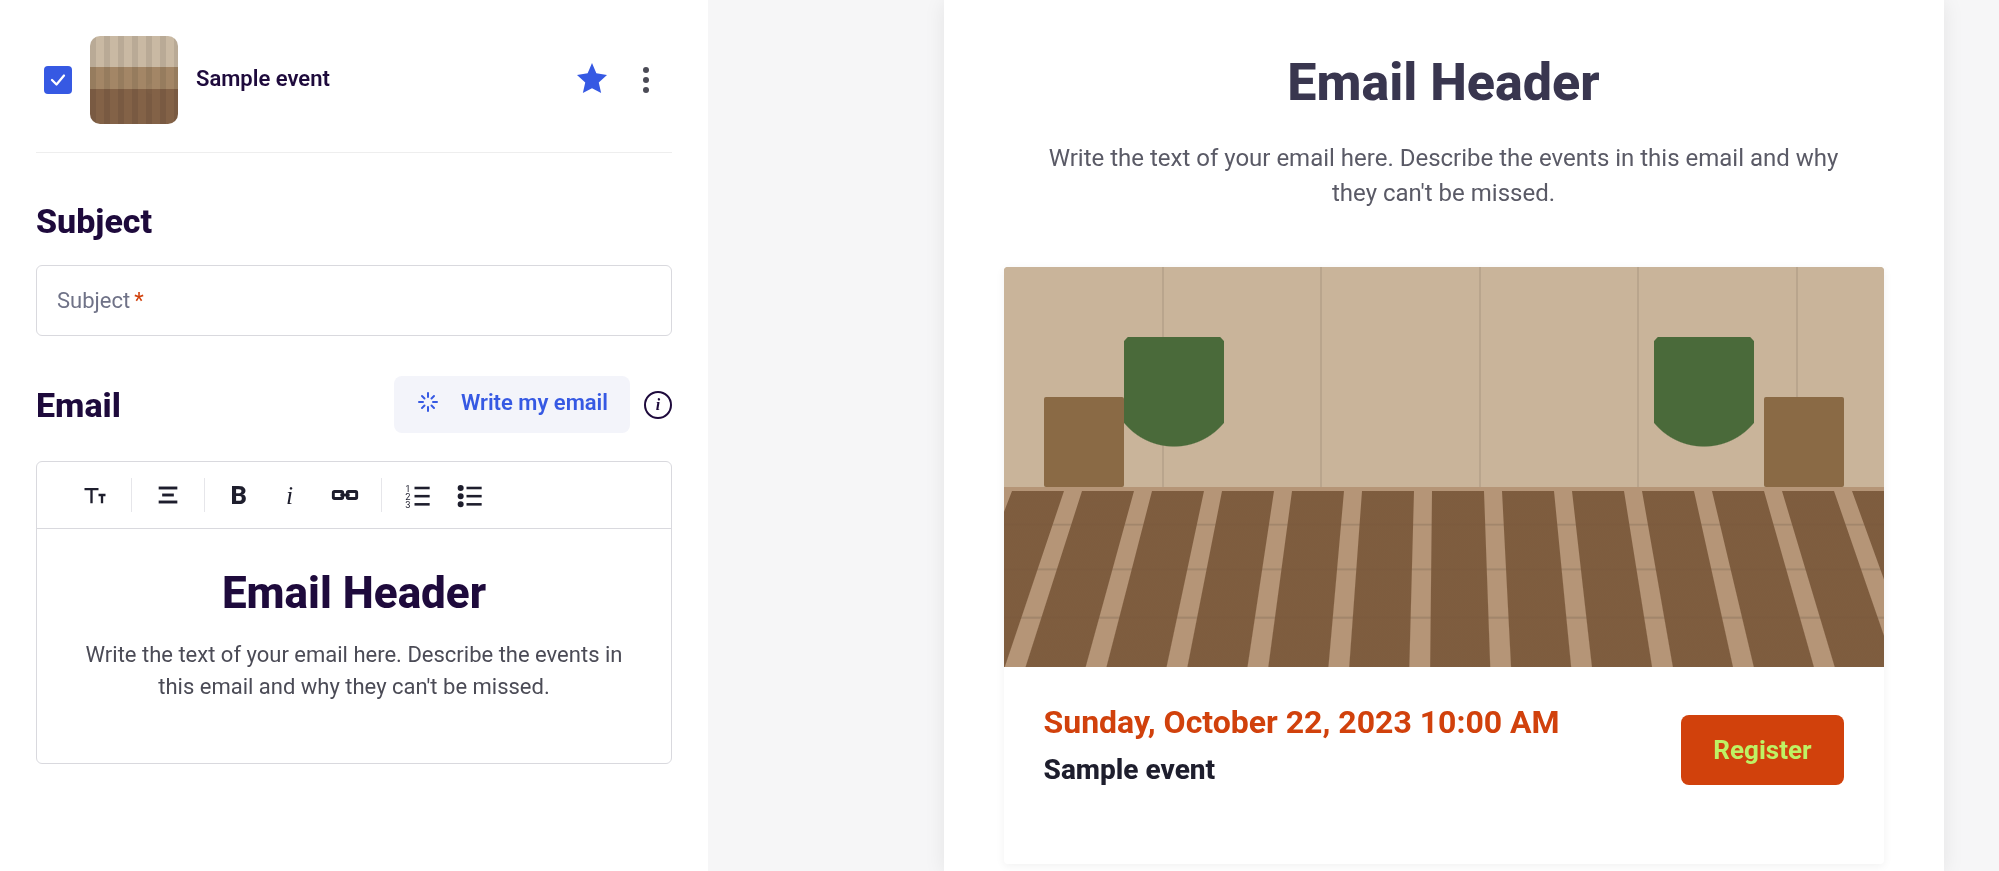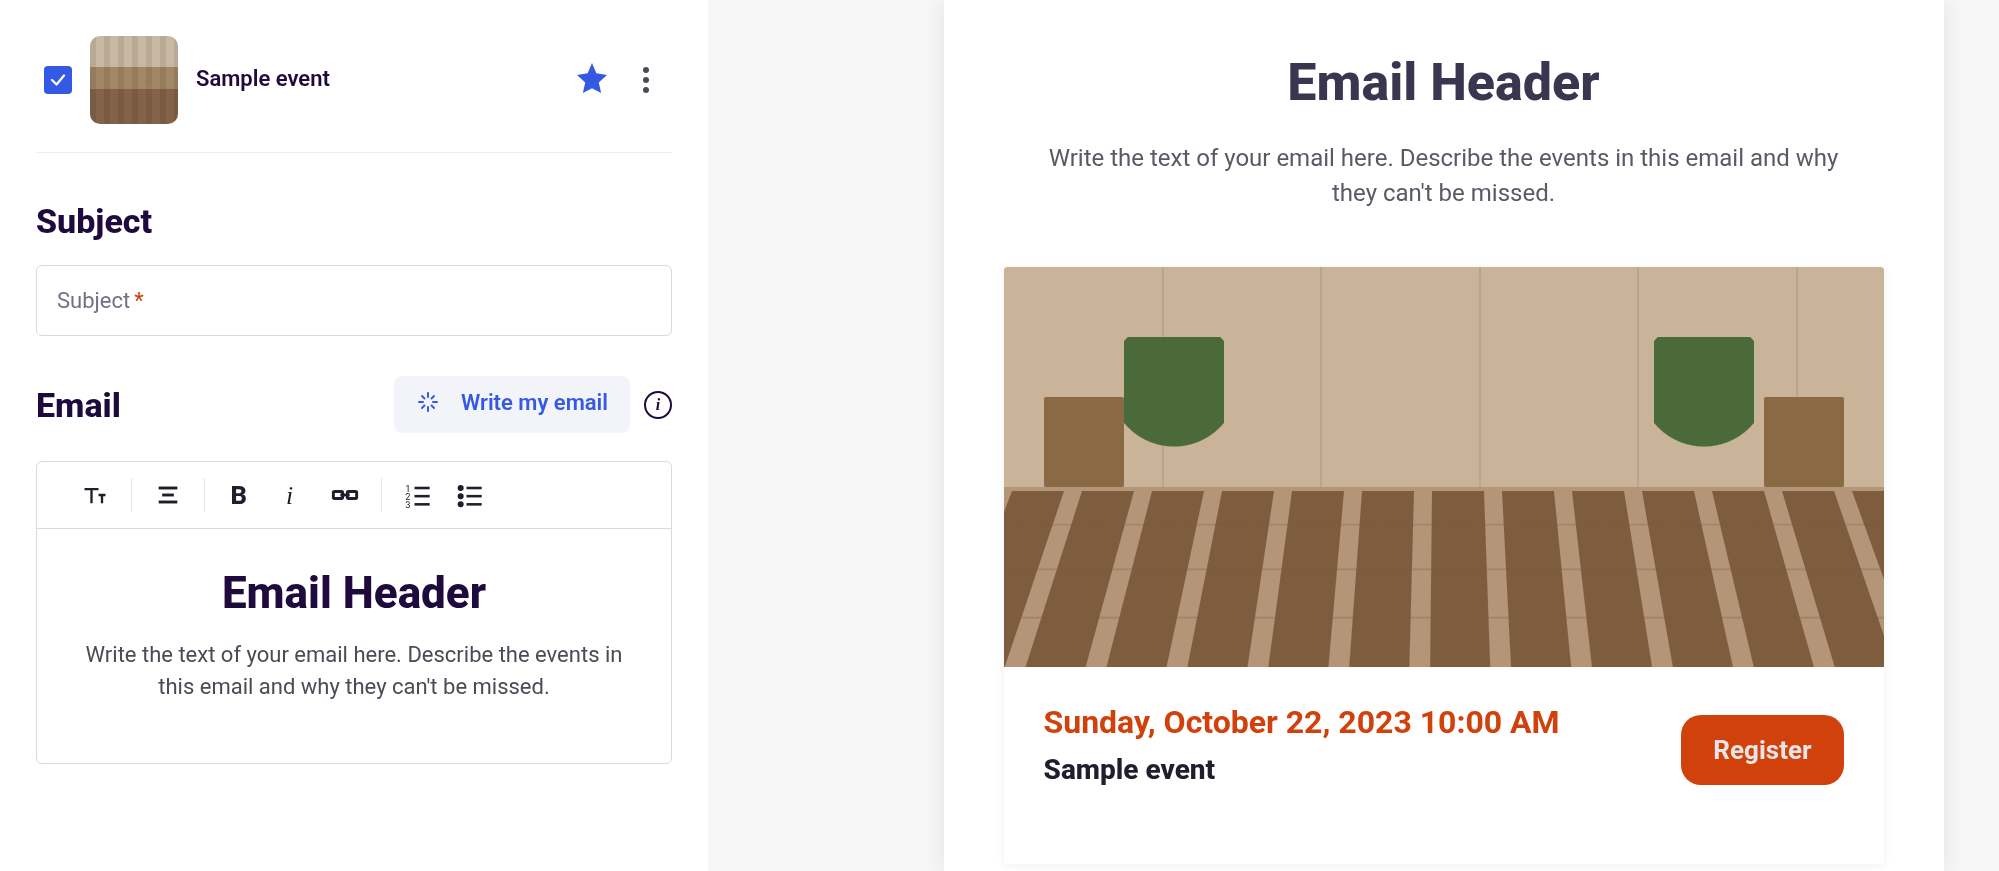--- a/index.html
+++ b/index.html
@@ -207,25 +207,25 @@
     font-size: 28px;
     color: #1e1e2d;
     margin-bottom: 30px;
   }
   .card-text .src {
     color: #8a8a94;
     font-size: 22px;
   }
   .register-btn {
     background: #d1410c;
-    color: #e5e5e5;
+    color: #bef264;
     font-weight: 700;
     font-size: 26px;
     padding: 20px 32px;
-    border-radius: 20px;
+    border-radius: 8px;
     margin-top: 12px;
     white-space: nowrap;
   }
 </style>
 </head>
 <body>
 
 <div class="left-panel">
 
   <div class="event-row">

